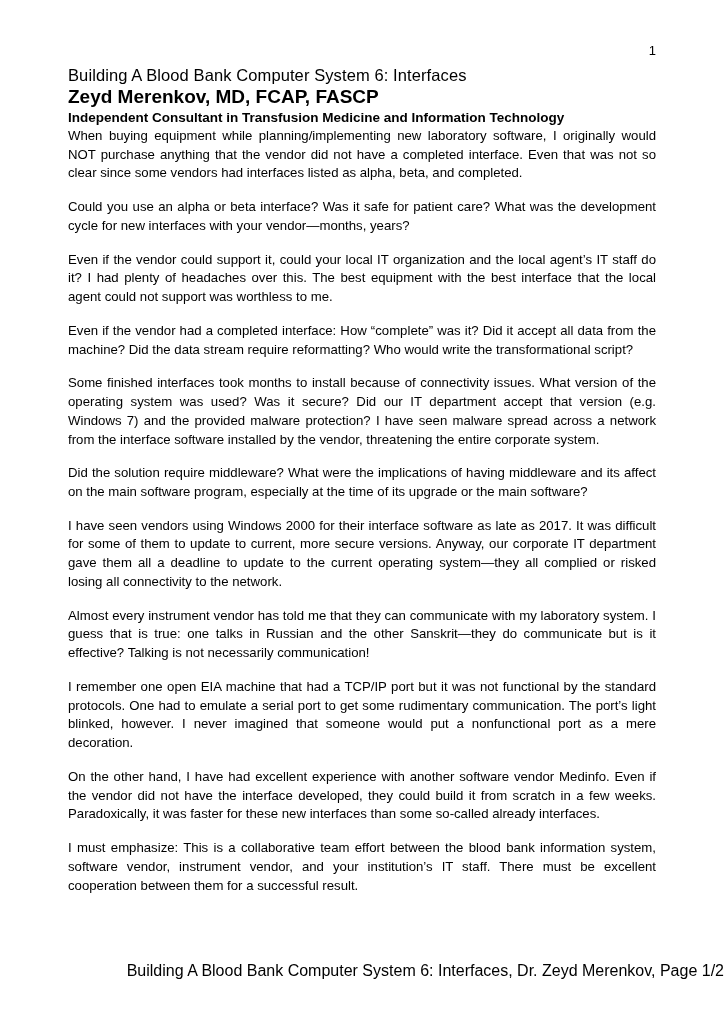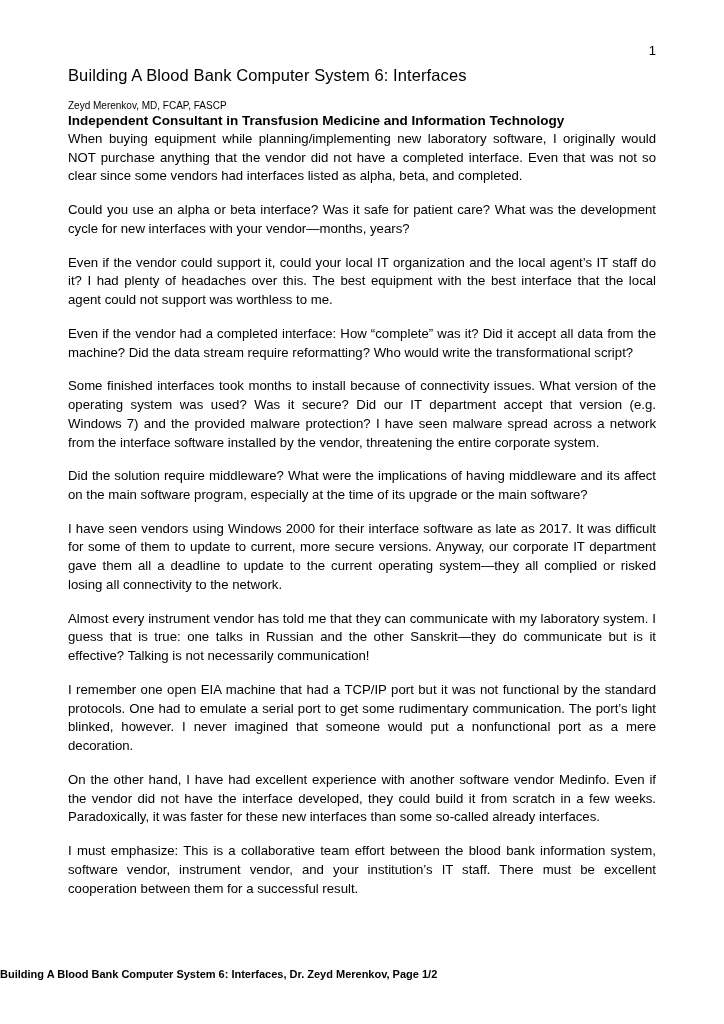--- a/index.html
+++ b/index.html
@@ -27,46 +27,45 @@
     font-size: 13px;
     line-height: 1;
   }
   .doc-title {
     font-size: 16.5px;
     font-weight: normal;
     margin: 22px 0 0 0;
     letter-spacing: 0.1px;
   }
   .doc-author {
-    font-size: 10px;
-    font-weight: normal;
-    margin: 15px 0 0 0;
+    font-size: 19px;
+    font-weight: bold;
+    margin: 1px 0 0 0;
   }
   .doc-affiliation {
     font-size: 13.5px;
     font-weight: bold;
     margin: 2px 0 0 0;
   }
   .body-copy {
     margin-top: 2px;
   }
   .para {
     font-size: 13.2px;
     line-height: 1.42;
     text-align: justify;
     margin: 0 0 15px 0;
   }
   .footer {
     position: absolute;
     left: 0;
     right: 0;
     bottom: 44px;
-    text-align: left;
-    font-size: 11px;
-    font-weight: bold;
+    text-align: right;
+    font-size: 16px;
   }
 </style>
 </head>
 <body>
 
 <div class="page">
 
   <div class="page-number">1</div>
 
   <h1 class="doc-title">Building A Blood Bank Computer System 6:  Interfaces</h1>

